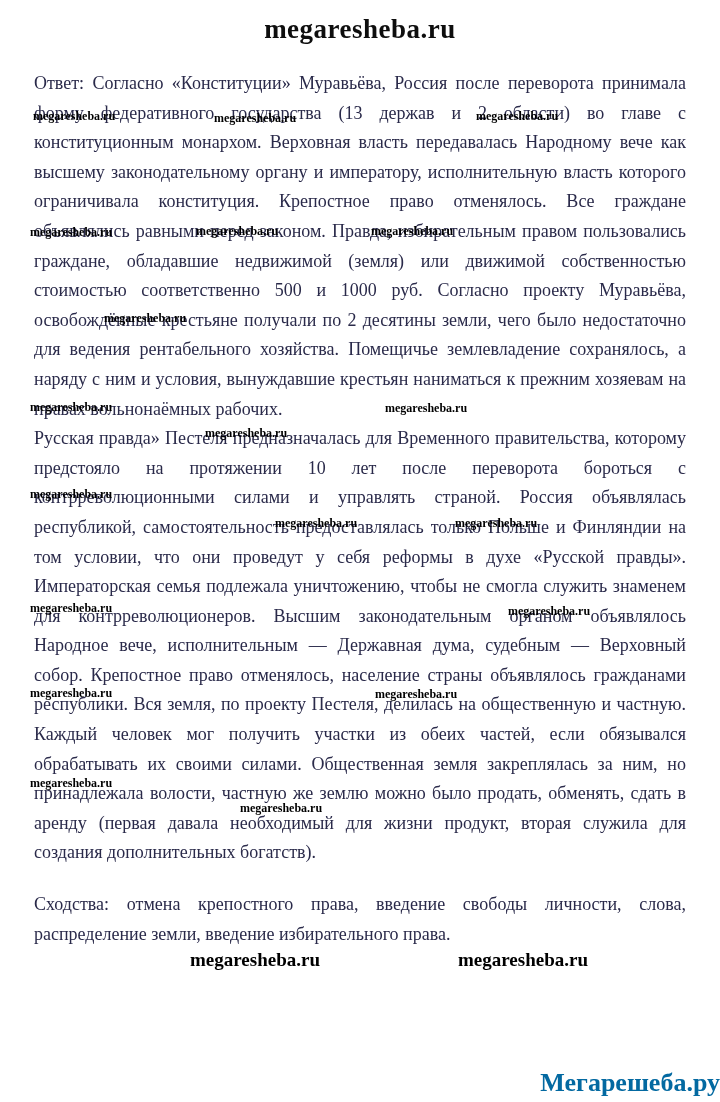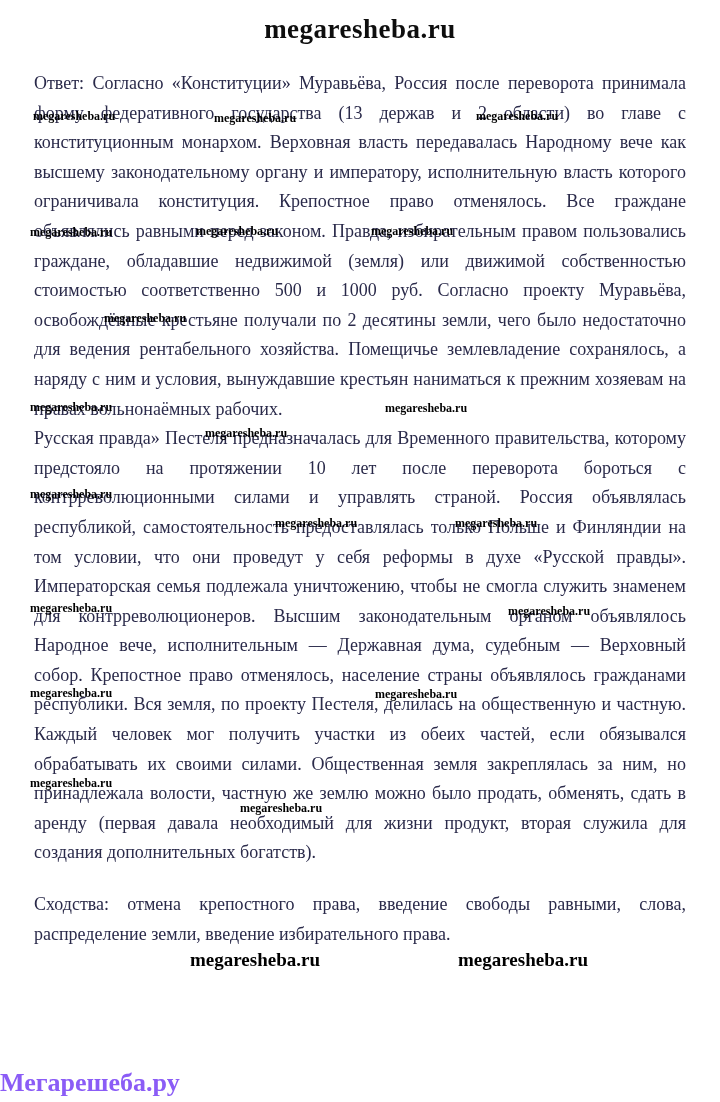--- a/index.html
+++ b/index.html
@@ -40,38 +40,38 @@
     font-size: 12px;
     color: var(--watermark, #000000);
     white-space: nowrap;
   }
   .wm-lg { font-size: 19px; }
   .site-footer {
     position: absolute;
     left: 0;
     right: 0;
     bottom: 12px;
-    text-align: left;
+    text-align: right;
     font-size: 26px;
     font-weight: bold;
-    color: #8b5cf6;
+    color: #0369a1;
     font-family: "Liberation Serif", serif;
   }
 </style>
 </head>
 <body>
 
 <div class="page">
 
   <h1 class="site-header">megaresheba.ru</h1>
 
   <div class="content">
     <p class="para"><b class="answer-label">Ответ:</b> <span>Согласно «Конституции» Муравьёва, Россия после переворота принимала форму федеративного государства (13 держав и 2 области) во главе с конституционным монархом. Верховная власть передавалась Народному вече как высшему законодательному органу и императору, исполнительную власть которого ограничивала конституция. Крепостное право отменялось. Все граждане объявлялись равными перед законом. Правда, избирательным правом пользовались граждане, обладавшие недвижимой (земля) или движимой собственностью стоимостью соответственно 500 и 1000 руб. Согласно проекту Муравьёва, освобождённые крестьяне получали по 2 десятины земли, чего было недостаточно для ведения рентабельного хозяйства. Помещичье землевладение сохранялось, а наряду с ним и условия, вынуждавшие крестьян наниматься к прежним хозяевам на правах вольнонаёмных рабочих.</span></p>
     <p class="para">Русская правда» Пестеля предназначалась для Временного правительства, которому предстояло на протяжении 10 лет после переворота бороться с контрреволюционными силами и управлять страной. Россия объявлялась республикой, самостоятельность предоставлялась только Польше и Финляндии на том условии, что они проведут у себя реформы в духе «Русской правды». Императорская семья подлежала уничтожению, чтобы не смогла служить знаменем для контрреволюционеров. Высшим законодательным органом объявлялось Народное вече, исполнительным — Державная дума, судебным — Верховный собор. Крепостное право отменялось, население страны объявлялось гражданами республики. Вся земля, по проекту Пестеля, делилась на общественную и частную. Каждый человек мог получить участки из обеих частей, если обязывался обрабатывать их своими силами. Общественная земля закреплялась за ним, но принадлежала волости, частную же землю можно было продать, обменять, сдать в аренду (первая давала необходимый для жизни продукт, вторая служила для создания дополнительных богатств).</p>
-    <p class="para para-last">Сходства: отмена крепостного права, введение свободы равными, слова, распределение земли, введение избирательного права.</p>
+    <p class="para para-last">Сходства: отмена крепостного права, введение свободы личности, слова, распределение земли, введение избирательного права.</p>
   </div>
 
   <div class="watermarks">
     <span class="wm" style="left:33px;top:101px">megaresheba.ru</span>
     <span class="wm" style="left:214px;top:103px">megaresheba.ru</span>
     <span class="wm" style="left:476px;top:101px">megaresheba.ru</span>
     <span class="wm" style="left:30px;top:217px">megaresheba.ru</span>
     <span class="wm" style="left:196px;top:216px">megaresheba.ru</span>
     <span class="wm" style="left:371px;top:216px">megaresheba.ru</span>
     <span class="wm" style="left:104px;top:303px">megaresheba.ru</span>

